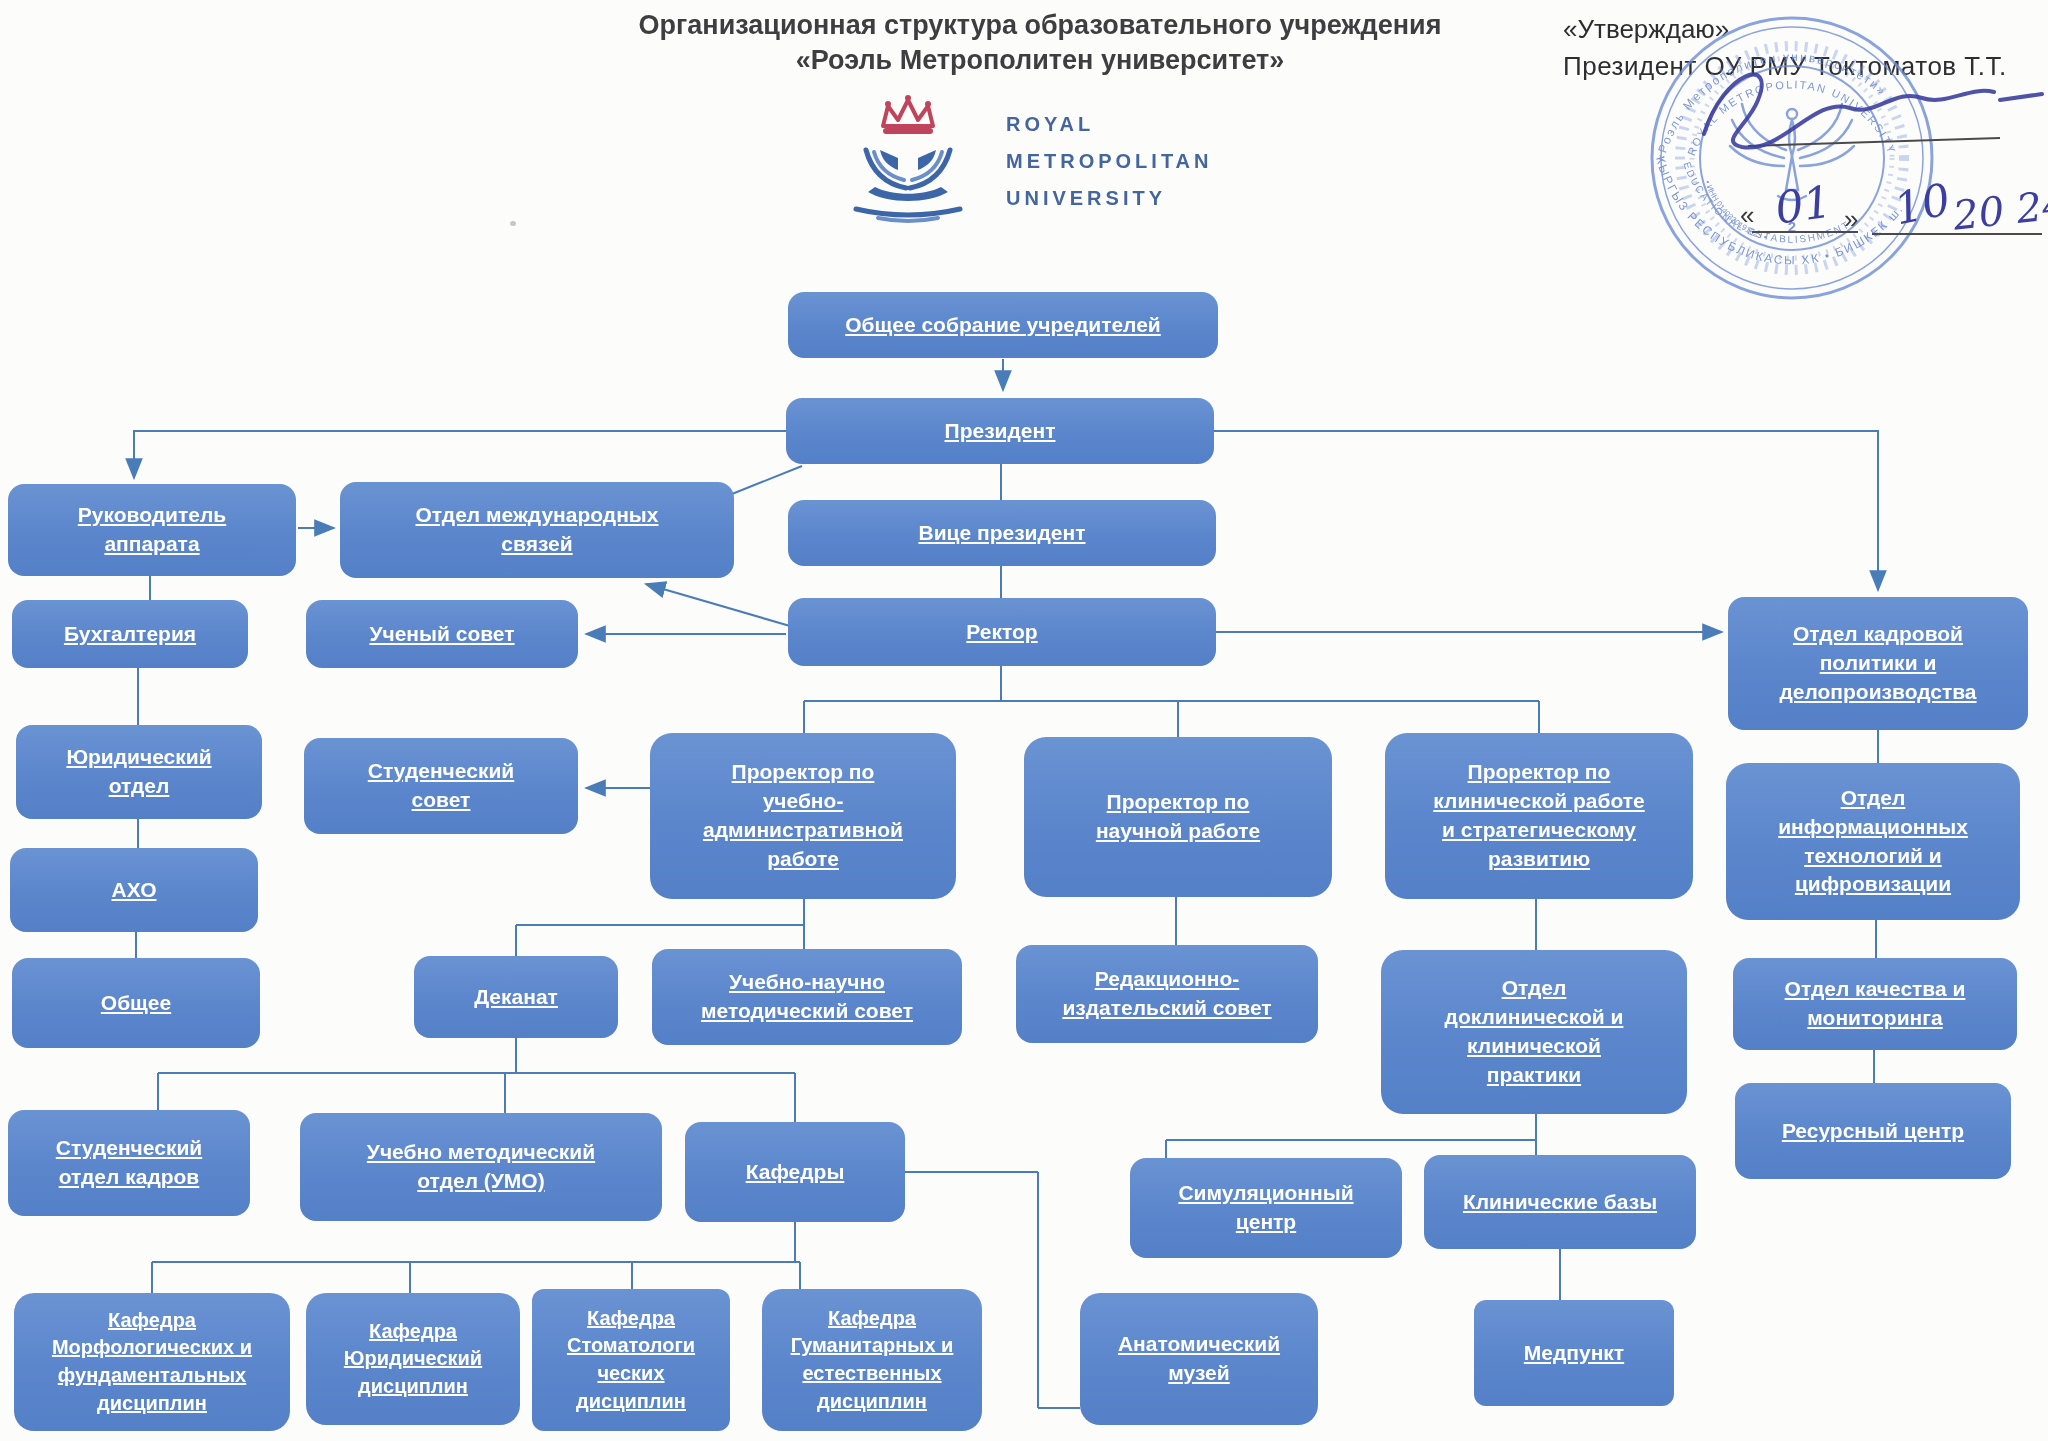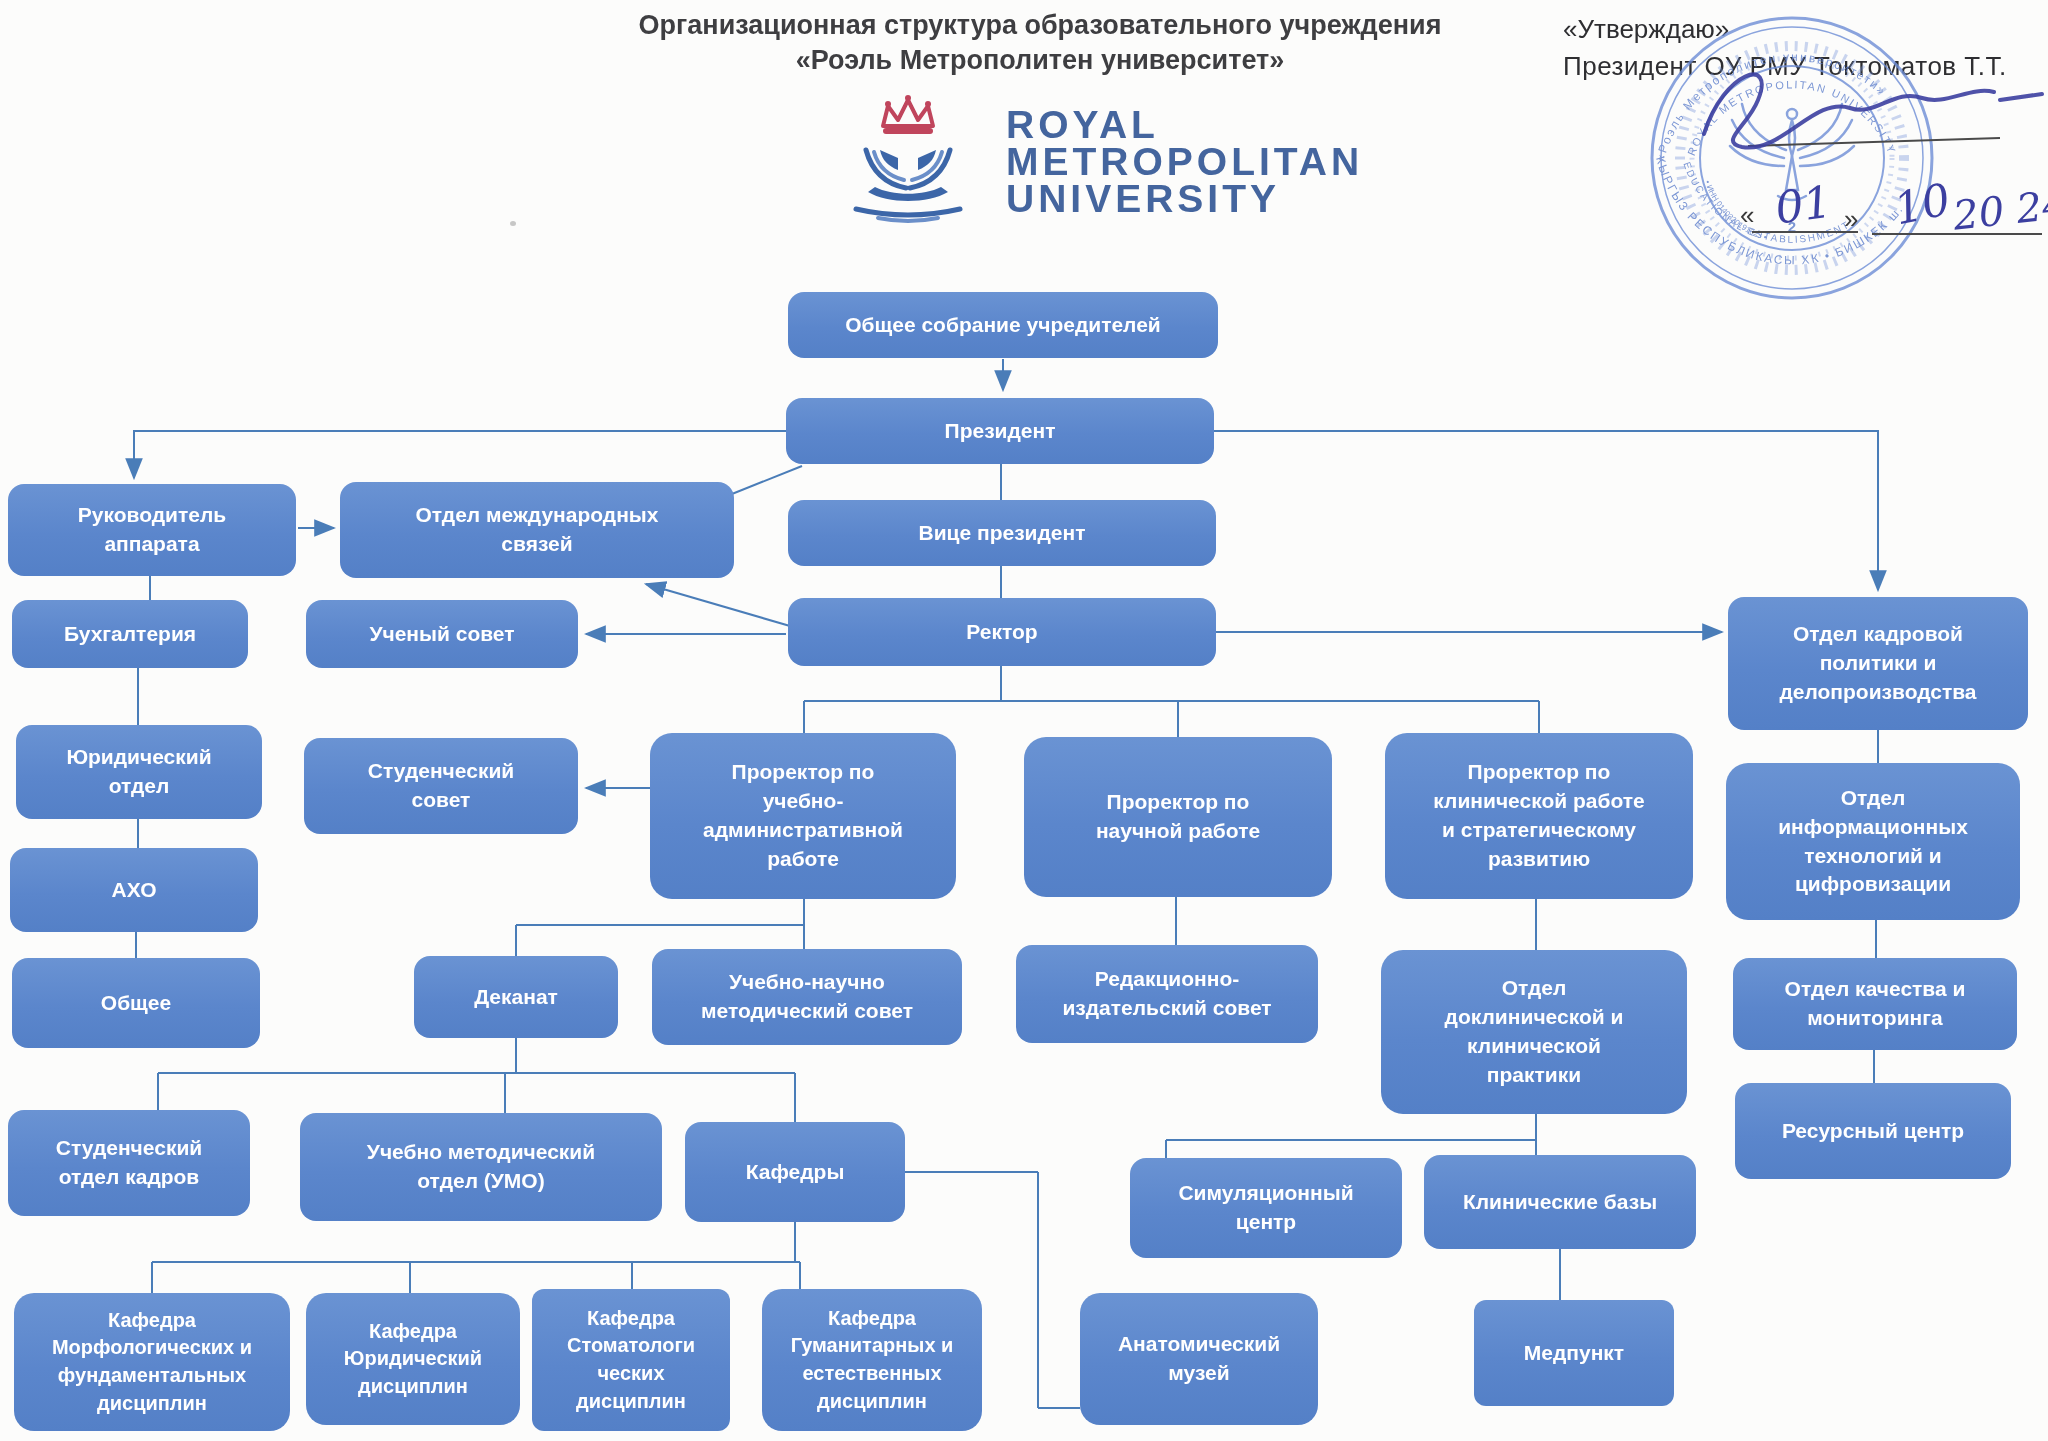--- a/index.html
+++ b/index.html
@@ -10,27 +10,27 @@
                color:#3e3e41;font-weight:bold;}
   .title-line1{font-size:27px;line-height:34px;}
   .title-line2{font-size:27px;line-height:36px;}
   .approve-block{position:absolute;left:1563px;top:12px;width:500px;color:#2e2e31;}
   .approve-line1{font-size:26px;line-height:34px;}
   .approve-line2{font-size:26px;line-height:40px;letter-spacing:.5px;}
   
   .logo-wrap{position:absolute;left:828px;top:92px;display:flex;align-items:flex-start;}
   .logo-icon{width:160px;height:135px;}
   .logo-text{margin-left:18px;margin-top:14px;color:#44659e;font-weight:bold;
-             font-size:39px;line-height:37px;letter-spacing:4px;}
+             font-size:20px;line-height:37px;letter-spacing:4px;}
   
   .node{position:absolute;box-sizing:border-box;display:flex;align-items:center;justify-content:center;
         text-align:center;color:#fff;font-weight:bold;font-size:21px;line-height:1.38;
         background:linear-gradient(180deg,#6a93d3 0%,#5b86cc 55%,#5480c7 100%);
         border-radius:16px;padding:8px 18px;}
-  .node span{display:block;}
+  .node span{display:block;text-decoration:underline;}
   .n-founders{left:788px;top:292px;width:430px;height:66px;}
   .n-president{left:786px;top:398px;width:428px;height:66px;}
   .n-chief-of-staff{left:8px;top:484px;width:288px;height:92px;padding:8px 36px;}
   .n-international{left:340px;top:482px;width:394px;height:96px;padding:8px 72px;}
   .n-vice-president{left:788px;top:500px;width:428px;height:66px;}
   .n-accounting{left:12px;top:600px;width:236px;height:68px;}
   .n-academic-council{left:306px;top:600px;width:272px;height:68px;}
   .n-rector{left:788px;top:598px;width:428px;height:68px;}
   .n-hr-office{left:1728px;top:597px;width:300px;height:133px;padding:8px 20px;}
   .n-legal{left:16px;top:725px;width:246px;height:94px;padding:8px 36px;}

